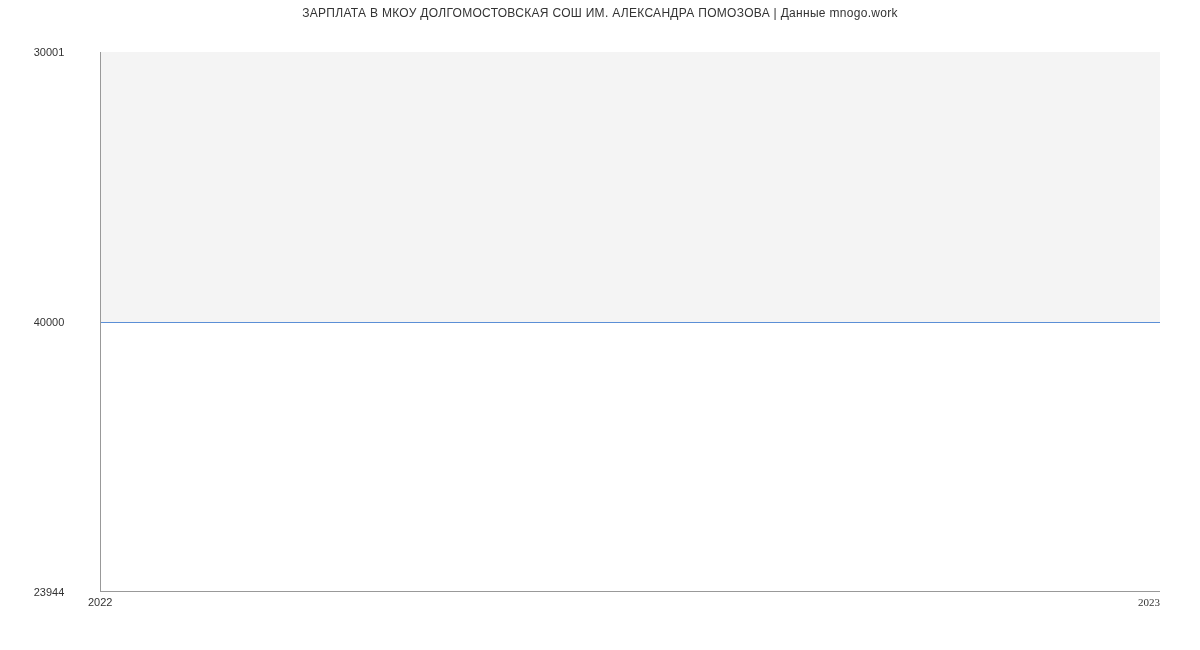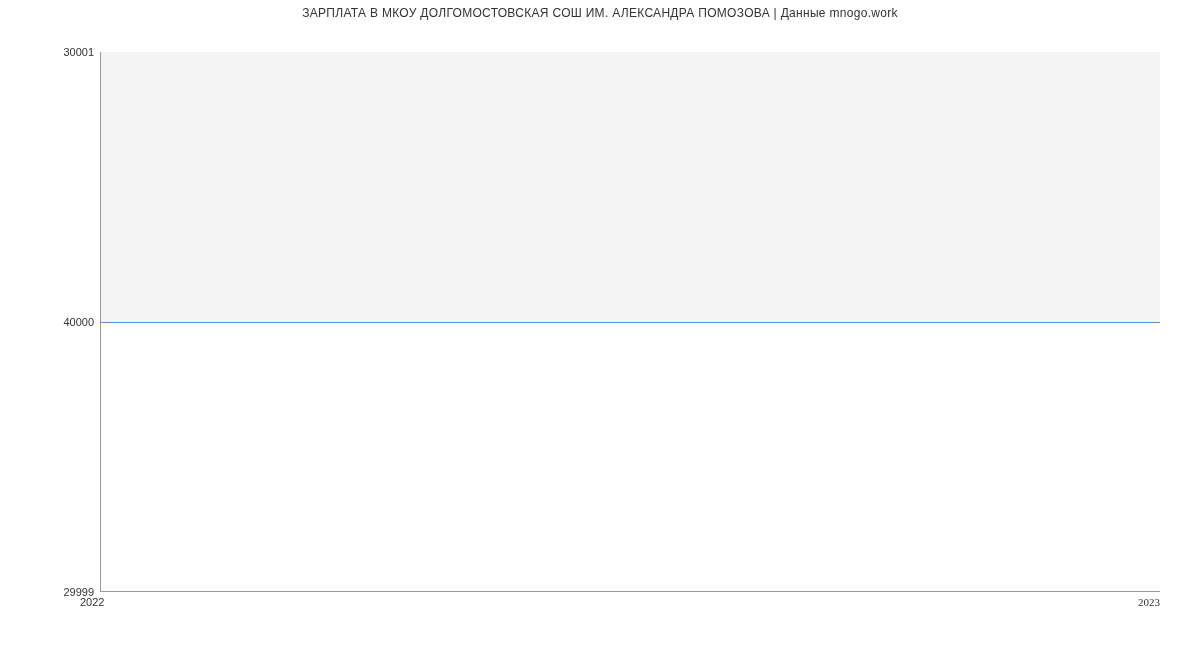--- a/index.html
+++ b/index.html
@@ -37,44 +37,44 @@
       width: 100%;
       height: 0;
       border-top: 1.5px solid #5b8fd6;
       top: 270px;
     }
     .y-tick-label {
       position: absolute;
       right: 1106px;
       font-size: 11px;
       color: #333;
-      text-align: right;
+      text-align: center;
       width: 90px;
     }
     .y-30001 { top: 46px; }
     .y-30000 { top: 316px; }
     .y-29999 { top: 586px; }
     .x-tick-label {
       position: absolute;
       top: 596px;
       font-size: 11px;
       color: #333;
     }
-    .x-2022 { left: 80px; text-align: right; }
+    .x-2022 { left: 88px; text-align: right; }
     .x-2023 { left: 1138px; font-family: Liberation Serif, serif; }
   </style>
 </head>
 <body>
 
 <div class="chart-container">
   <div class="chart-title">ЗАРПЛАТА В МКОУ ДОЛГОМОСТОВСКАЯ СОШ ИМ. АЛЕКСАНДРА ПОМОЗОВА | Данные mnogo.work</div>
 
   <div class="y-tick-label y-30001">30001</div>
   <div class="y-tick-label y-30000">40000</div>
-  <div class="y-tick-label y-29999">29999</div>
+  <div class="y-tick-label y-29999">23944</div>
 
   <div class="plot-area">
     <div class="grid-band band-top"></div>
     <div class="data-line"></div>
   </div>
 
   <div class="x-tick-label x-2022">2022</div>
   <div class="x-tick-label x-2023">2023</div>
 </div>
 

